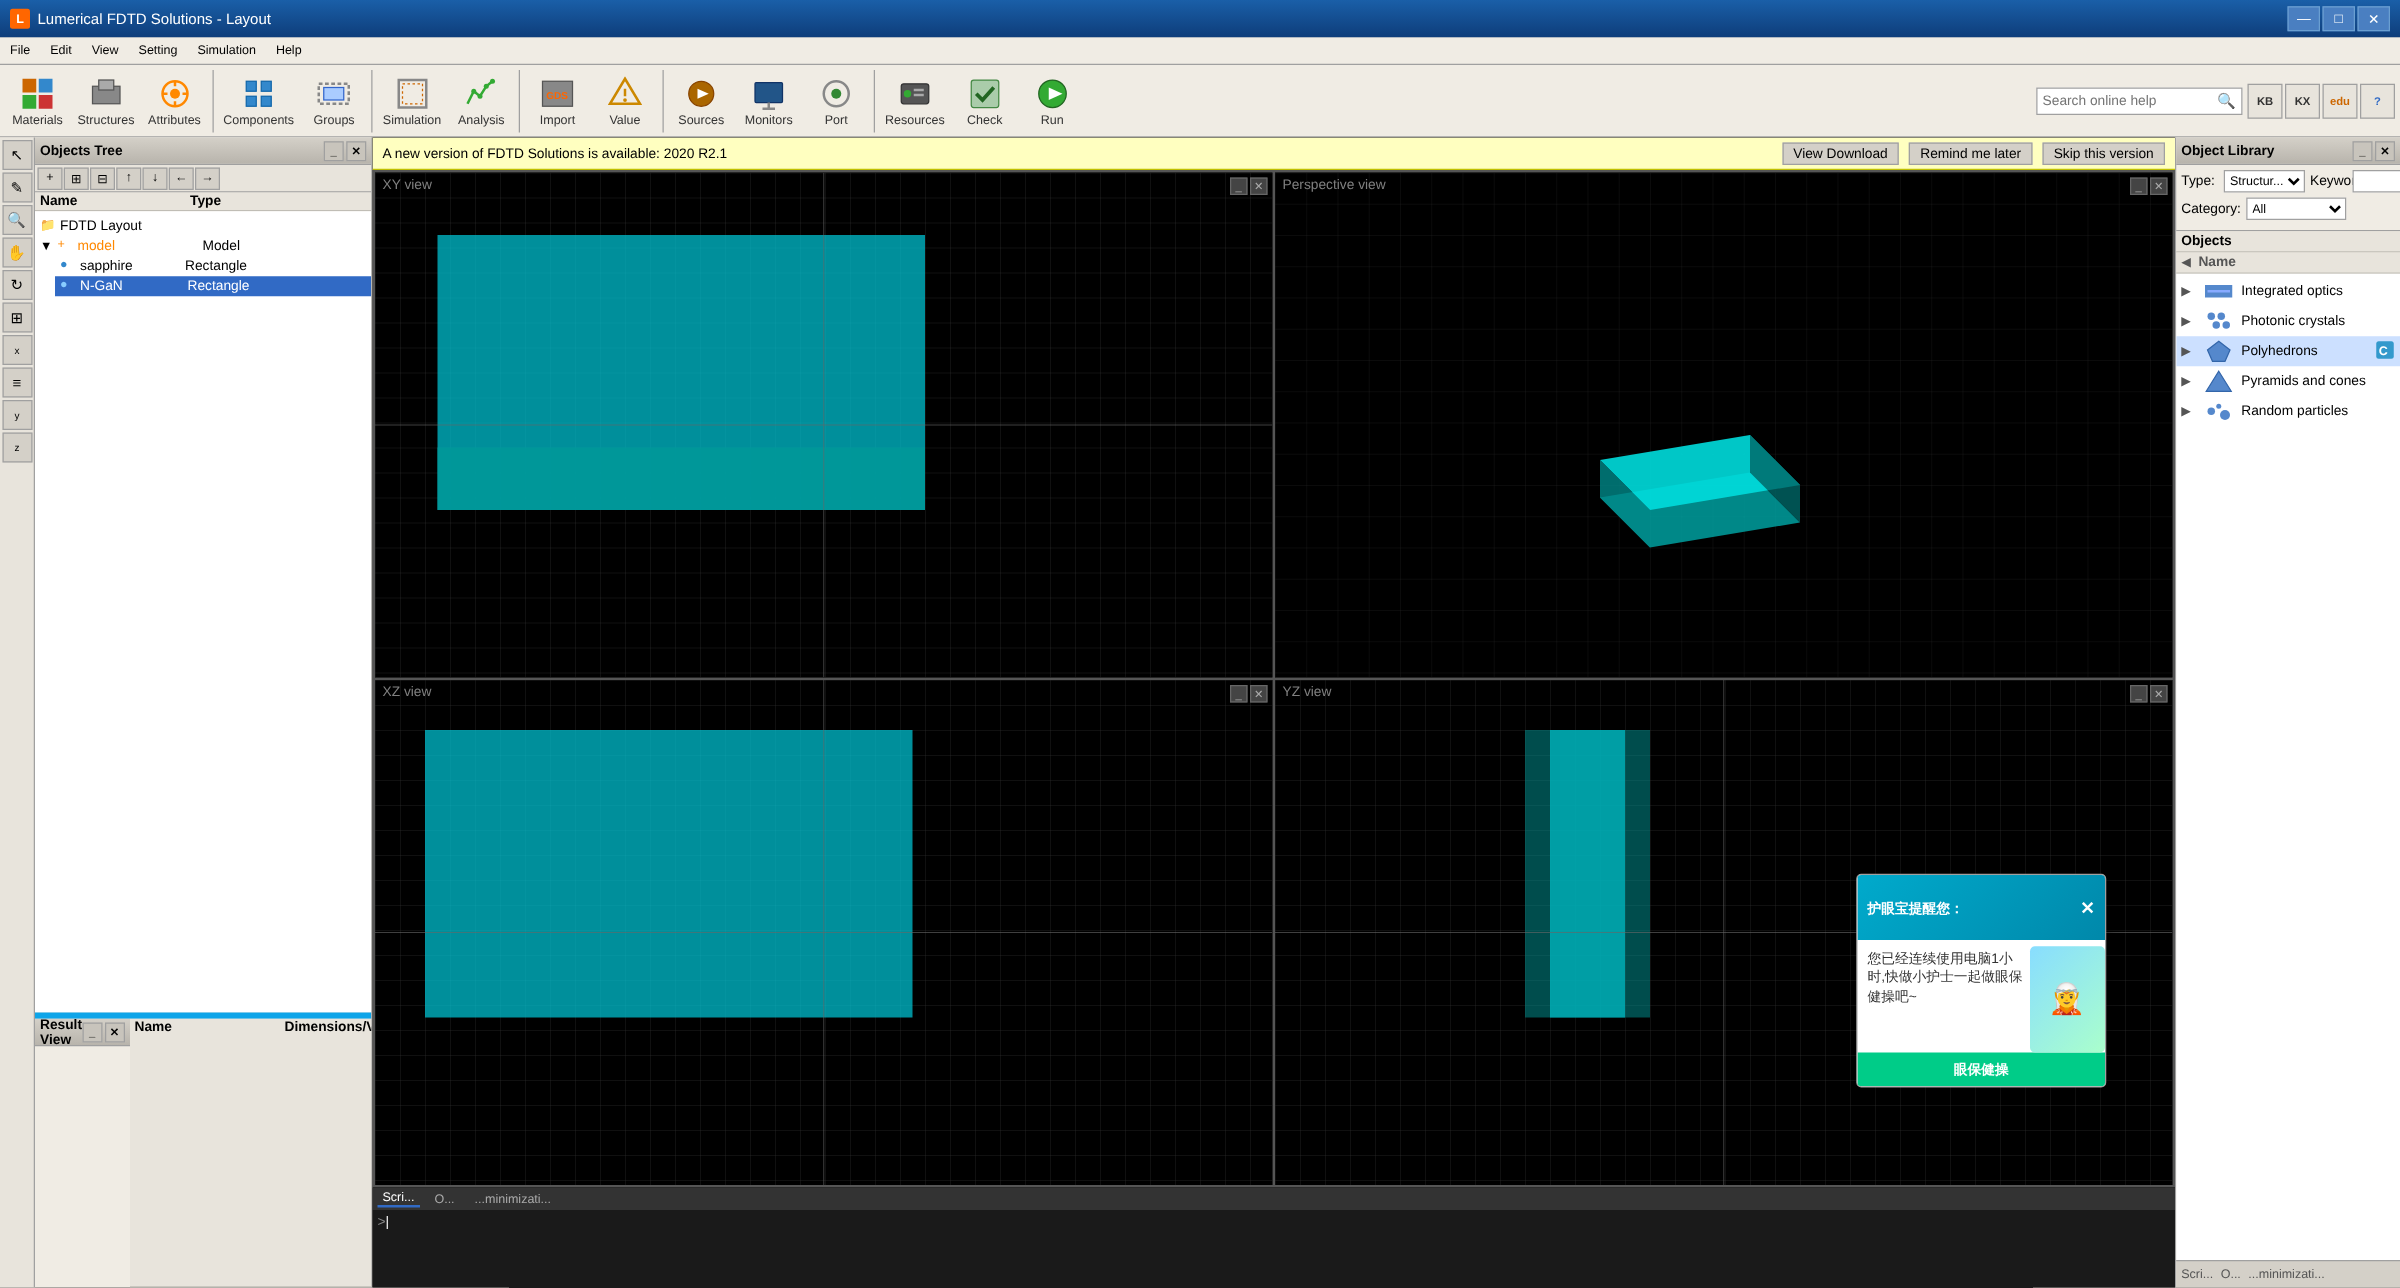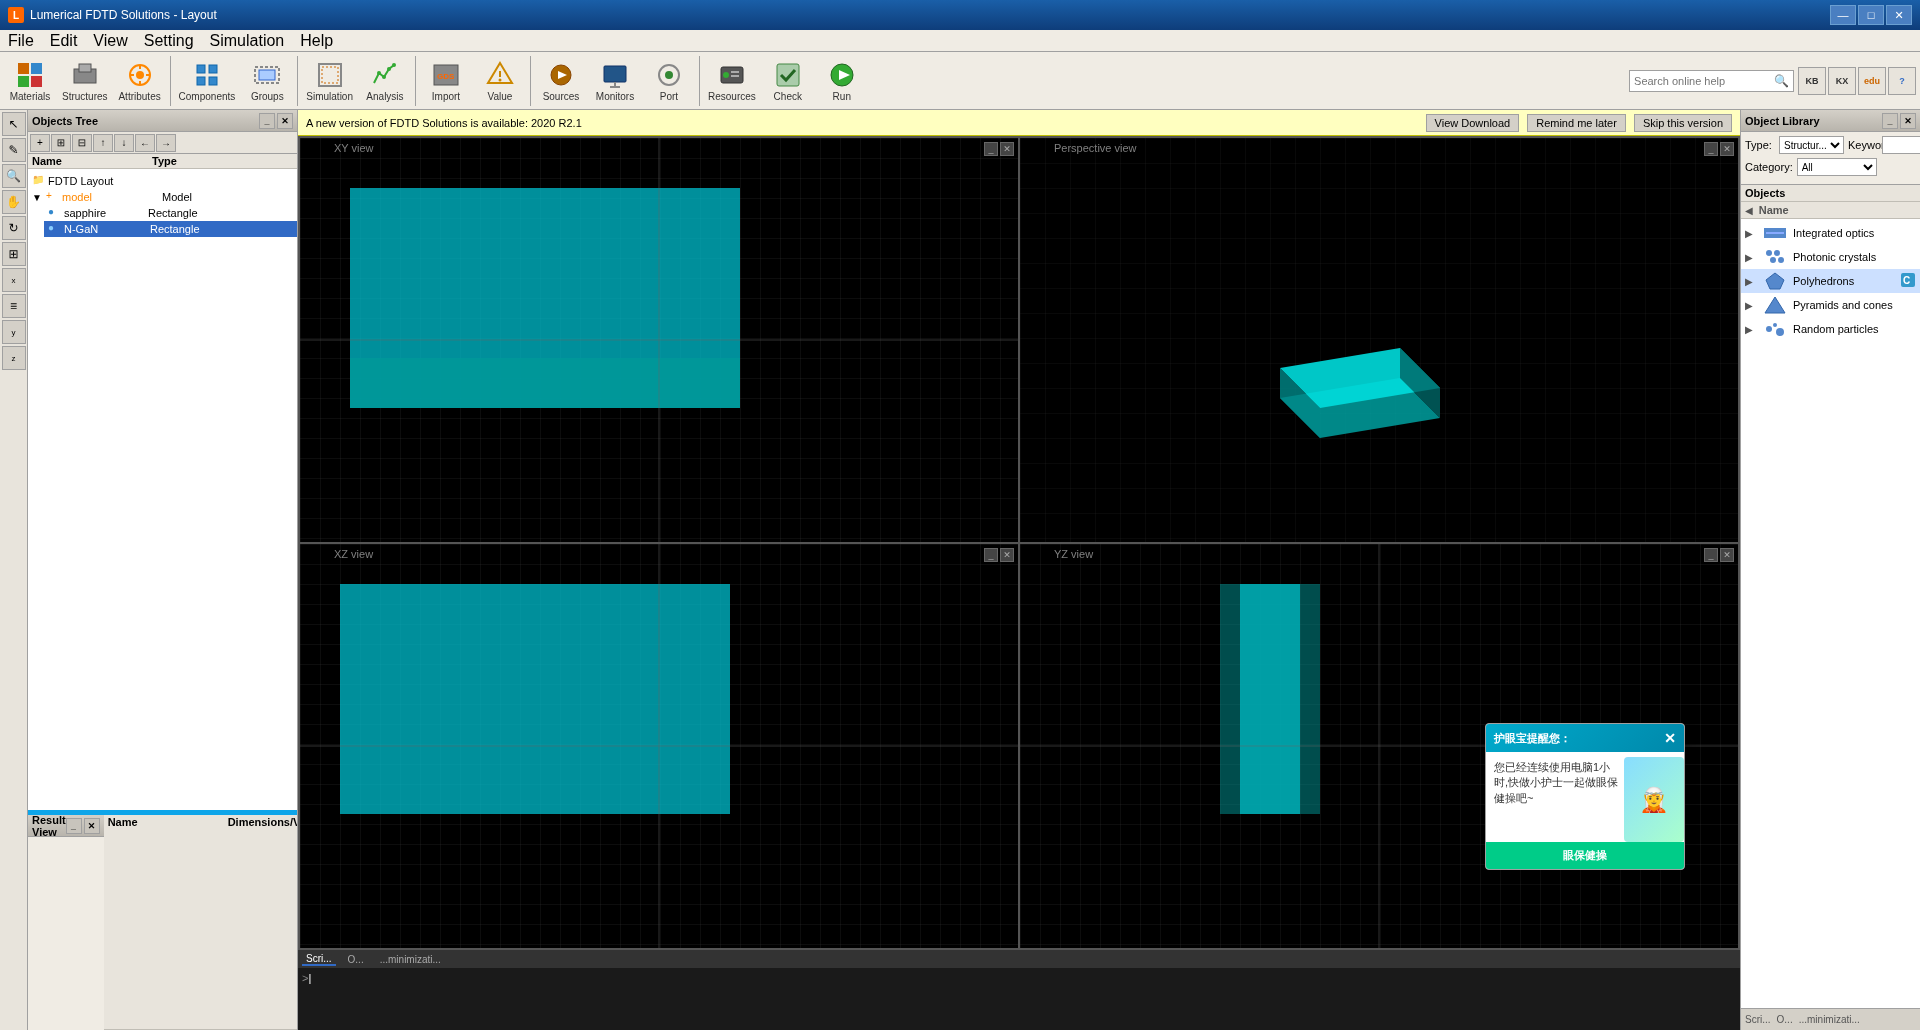--- a/index.html
+++ b/index.html
@@ -31,21 +31,21 @@
     #menubar {
       height: 22px;
       background: #f0ece4;
       display: flex;
       align-items: center;
       border-bottom: 1px solid #a0a0a0;
     }
     .menu-item {
       padding: 2px 8px;
       cursor: pointer;
-      font-size: 16px;
+      font-size: 10px;
       color: #000;
     }
 
     
     #toolbar {
       height: 58px;
       background: #f0ece4;
       display: flex;
       align-items: center;
       padding: 2px 4px;
@@ -251,21 +251,20 @@
       position: relative;
       overflow: hidden;
     }
     .viewport-label {
       position: absolute;
       top: 4px;
       left: 6px;
       color: #808080;
       font-size: 11px;
       z-index: 10;
-      margin-left: 28px;
     }
     .viewport-controls {
       position: absolute;
       top: 4px;
       right: 4px;
       display: flex;
       gap: 2px;
       z-index: 10;
     }
     .vp-btn {
@@ -394,21 +393,21 @@
       width: 200px;
       background: white;
       border: 1px solid #a0a0a0;
       box-shadow: 2px 2px 8px rgba(0,0,0,0.3);
       border-radius: 4px;
       overflow: hidden;
       z-index: 100;
     }
     .notif-header {
       background: linear-gradient(135deg, #00aacc, #0088aa);
-      padding: 6px 8px;
+      padding: 18px 8px;
       display: flex;
       align-items: center;
       justify-content: space-between;
       font-size: 11px;
       font-weight: bold;
       color: white;
     }
     .notif-close {
       cursor: pointer;
       font-size: 14px;

